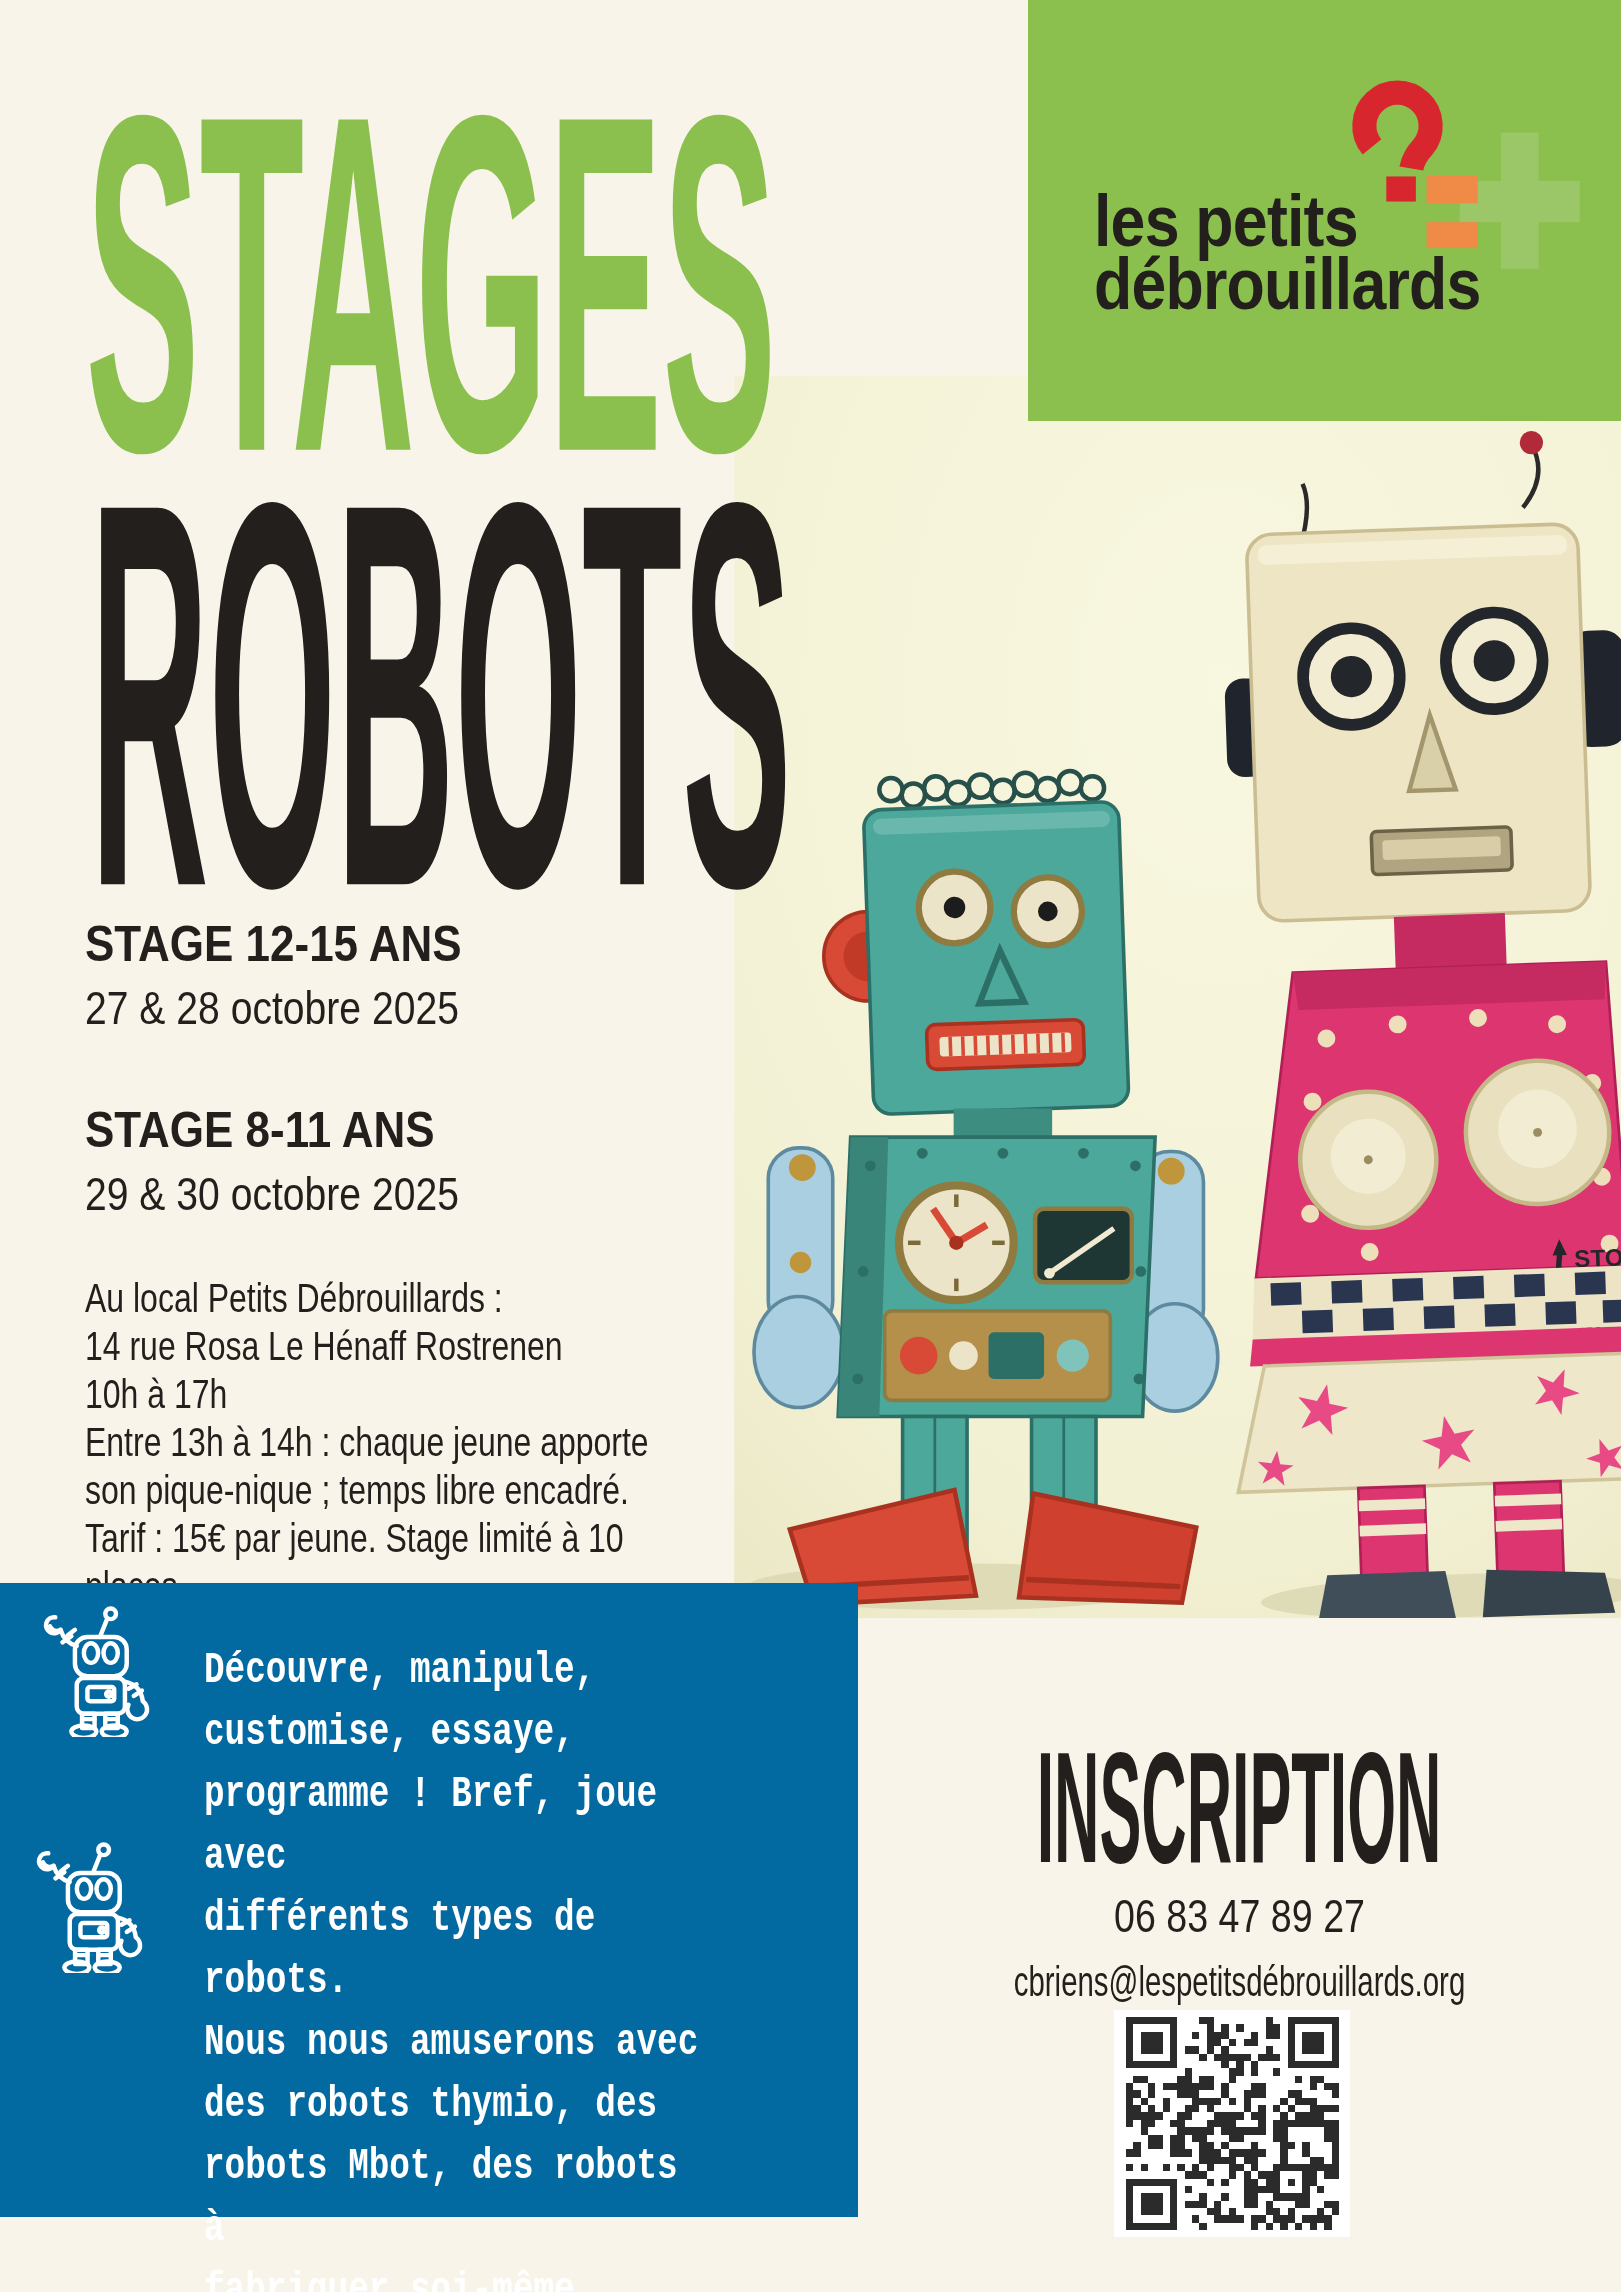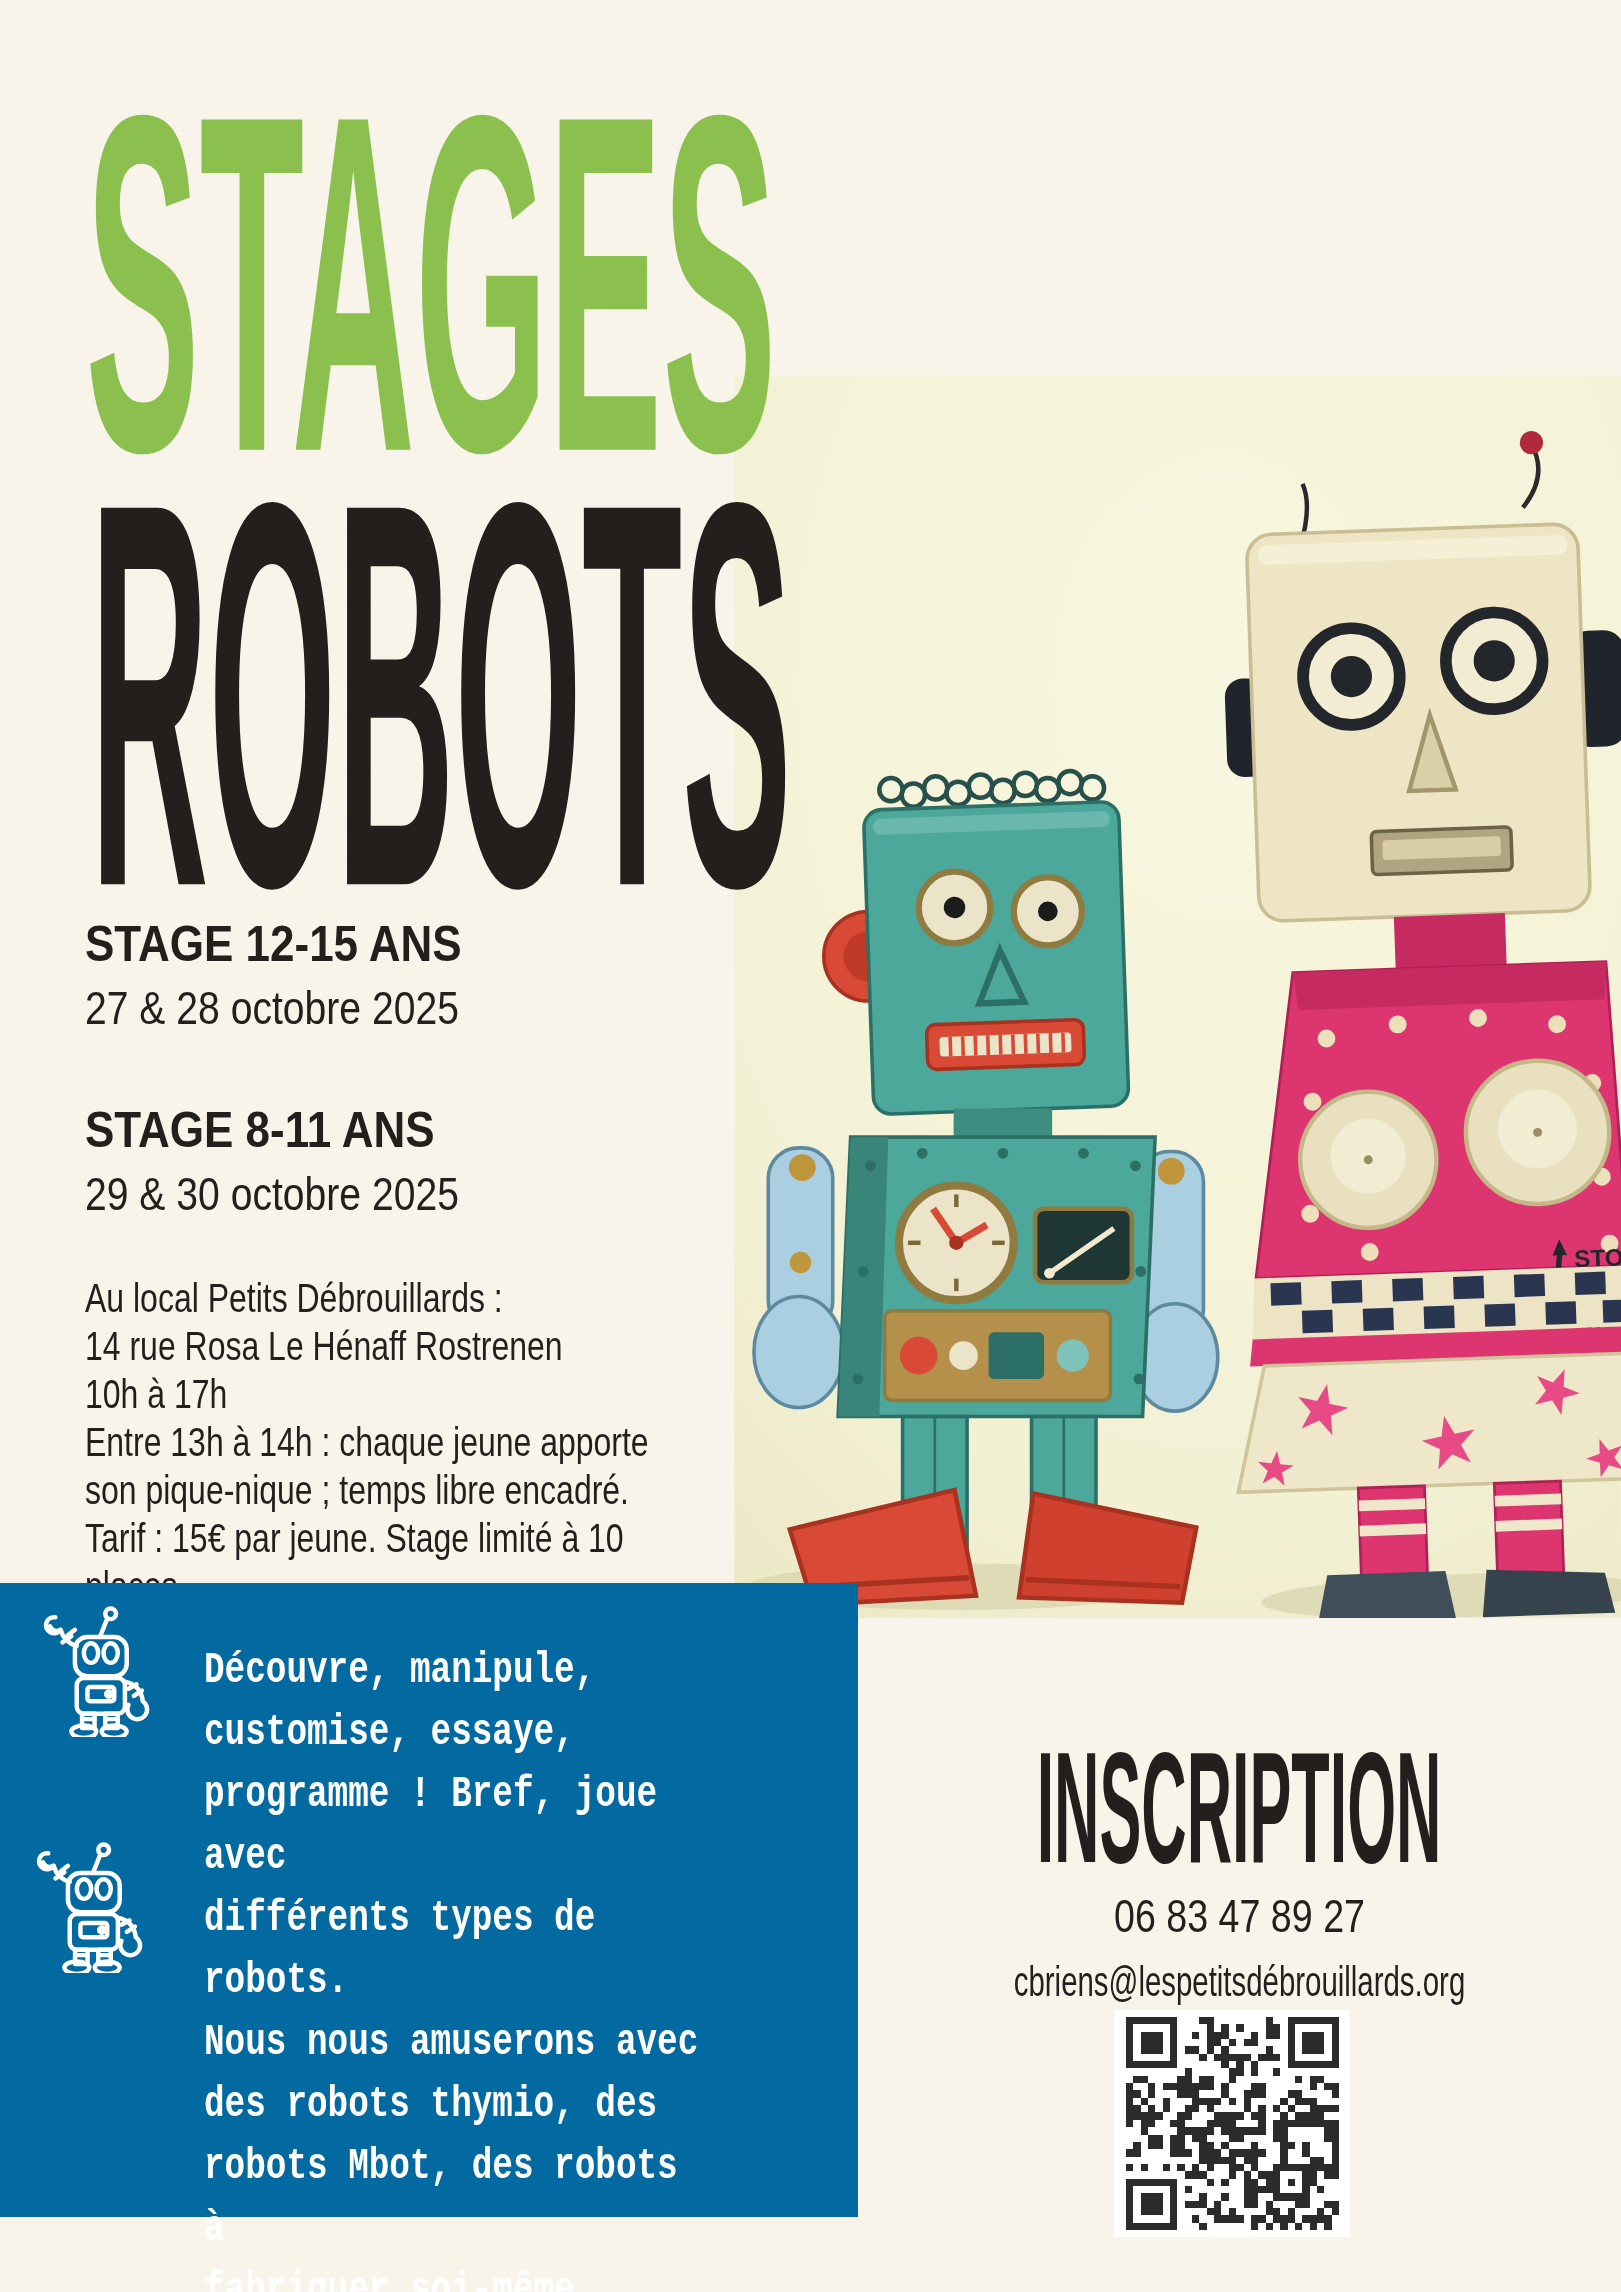--- a/index.html
+++ b/index.html
@@ -266,20 +266,37 @@
         <rect x="830" y="1252" width="74" height="12" fill="#eee7c9"></rect>
         <rect x="678" y="1280" width="74" height="12" fill="#eee7c9"></rect>
         <rect x="830" y="1280" width="74" height="12" fill="#eee7c9"></rect>
 
         <path d="M 640 1334 L 772 1334 L 782 1387 L 628 1387 Z" fill="#3f4e58"></path>
         <path d="M 818 1334 L 950 1342 L 960 1387 L 812 1387 Z" fill="#36434c"></path>
       </g>
     </svg>
   </div>
 
+  <div class="abs logo-block">
+    <svg width="593" height="421" viewBox="0 0 662 470" style="position:absolute;left:0;top:0;">
+
+      <g fill="#9cc768">
+        <rect x="528" y="148" width="42" height="152"></rect>
+        <rect x="482" y="202" width="134" height="46"></rect>
+      </g>
+
+      <path d="M 384 164 A 37 37 0 1 1 441 164 Q 430 176 428 188" fill="none" stroke="#d8262f" stroke-width="27"></path>
+      <rect x="400" y="197" width="33" height="28" fill="#d8262f"></rect>
+
+      <rect x="445" y="196" width="57" height="31" fill="#ef8a47"></rect>
+      <rect x="445" y="248" width="57" height="29" fill="#ef8a47"></rect>
+    </svg>
+    <div class="logo-text">les petits
+débrouillards</div>
+  </div>
 
   <svg class="abs title-svg" style="left:85px;top:97px;" width="708" height="367" viewBox="0 0 790 410">
     <text x="0" y="394" font-family="Liberation Sans, sans-serif" font-weight="bold" font-size="536" fill="#8cc04e" textLength="772" lengthAdjust="spacingAndGlyphs">STAGES</text>
   </svg>
   <svg class="abs title-svg" style="left:90px;top:480px;" width="716" height="416" viewBox="0 0 800 465">
     <text x="0" y="452" font-family="Liberation Sans, sans-serif" font-weight="bold" font-size="612" fill="#221f1c" textLength="784" lengthAdjust="spacingAndGlyphs">ROBOTS</text>
   </svg>
 
   <div class="abs session-heading" style="left:85px;top:919px;">STAGE 12-15 ANS</div>
   <div class="abs session-dates" style="left:85px;top:985px;">27 &amp; 28 octobre 2025</div>

